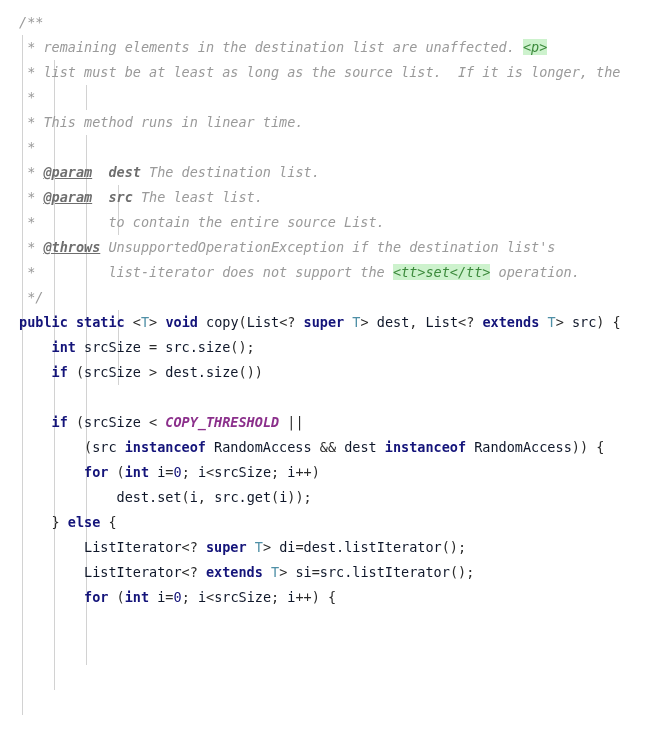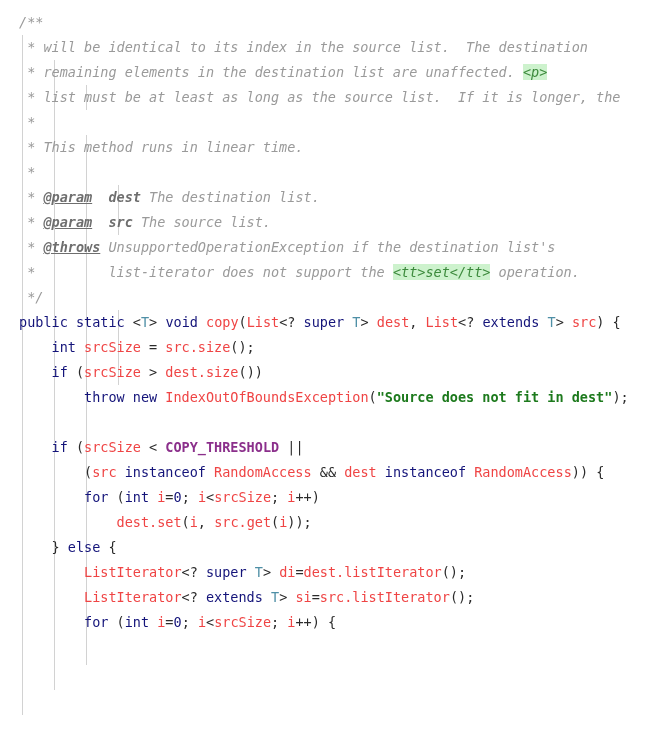--- a/index.html
+++ b/index.html
@@ -48,77 +48,76 @@
   }
 
   
   .cmt        { color: #9a9a9a; font-style: italic; }
   .cmt-strong { color: #6e6e6e; font-style: italic; font-weight: bold; }
   .cmt-tag    { color: #6e6e6e; font-style: italic; font-weight: bold;
                 text-decoration: underline; }
   .cmt-html   { color: #3c8a3c; font-style: italic;
                 background: #cdf2cd; }
 
-  .kw   { color: #14147a; font-weight: normal; }
+  .kw   { color: #14147a; font-weight: bold; }
   .typ  { color: #4e8fa6; }
-  .id   { color: #ef4444; }
+  .id   { color: #0f172a; }
   .str  { color: #1d7a1d; font-weight: bold; }
   .num  { color: #14147a; }
-  .cst  { color: #8b2f8b; font-weight: bold; }
+  .cst  { color: #8b2f8b; font-weight: bold; font-style: italic; }
   .pun  { color: #2b2b2b; }
 </style>
 </head>
 <body>
 
 <div id="editor">
 
   <div class="guides">
     <div class="guide" style="left:3px;top:25px;height:680px;"></div>
     <div class="guide" style="left:35px;top:50px;height:630px;"></div>
     <div class="guide" style="left:67px;top:75px;height:25px;"></div>
     <div class="guide" style="left:67px;top:125px;height:530px;"></div>
     <div class="guide" style="left:99px;top:175px;height:50px;"></div>
     <div class="guide" style="left:99px;top:300px;height:75px;"></div>
   </div>
 
   <div class="code-line"><span class="cmt">/**</span></div>
 
 
 
-  <div class="code-line"><span class="cmt"> * will be identical to its index in the source list.  The destination</span></div>
 
   <div class="code-line"><span class="cmt"> * remaining elements in the destination list are unaffected. </span><span class="cmt-html">&lt;p&gt;</span></div>
 
   <div class="code-line"><span class="cmt"> * list must be at least as long as the source list.  If it is longer, the</span></div>
 
   <div class="code-line"><span class="cmt"> *</span></div>
 
   <div class="code-line"><span class="cmt"> * This method runs in linear time.</span></div>
 
   <div class="code-line"><span class="cmt"> *</span></div>
 
   <div class="code-line"><span class="cmt"> * </span><span class="cmt-tag">@param</span><span class="cmt">  </span><span class="cmt-strong">dest</span><span class="cmt"> The destination list.</span></div>
 
-  <div class="code-line"><span class="cmt"> * </span><span class="cmt-tag">@param</span><span class="cmt">  </span><span class="cmt-strong">src</span><span class="cmt"> The source list.</span></div>
+  <div class="code-line"><span class="cmt"> * </span><span class="cmt-tag">@param</span><span class="cmt">  </span><span class="cmt-strong">src</span><span class="cmt"> The least list.</span></div>
 
 
+  <div class="code-line"><span class="cmt"> *         to contain the entire source List.</span></div>
 
   <div class="code-line"><span class="cmt"> * </span><span class="cmt-tag">@throws</span><span class="cmt"> UnsupportedOperationException if the destination list's</span></div>
 
   <div class="code-line"><span class="cmt"> *         list-iterator does not support the </span><span class="cmt-html">&lt;tt&gt;set&lt;/tt&gt;</span><span class="cmt"> operation.</span></div>
 
   <div class="code-line"><span class="cmt"> */</span></div>
 
   <div class="code-line"><span class="kw">public</span><span class="pun"> </span><span class="kw">static</span><span class="pun"> &lt;</span><span class="typ">T</span><span class="pun">&gt; </span><span class="kw">void</span><span class="id"> copy</span><span class="pun">(</span><span class="id">List</span><span class="pun">&lt;? </span><span class="kw">super</span><span class="pun"> </span><span class="typ">T</span><span class="pun">&gt; </span><span class="id">dest</span><span class="pun">, </span><span class="id">List</span><span class="pun">&lt;? </span><span class="kw">extends</span><span class="pun"> </span><span class="typ">T</span><span class="pun">&gt; </span><span class="id">src</span><span class="pun">) {</span></div>
 
   <div class="code-line"><span class="pun">    </span><span class="kw">int</span><span class="id"> srcSize </span><span class="pun">= </span><span class="id">src.size</span><span class="pun">();</span></div>
 
   <div class="code-line"><span class="pun">    </span><span class="kw">if</span><span class="pun"> (</span><span class="id">srcSize</span><span class="pun"> &gt; </span><span class="id">dest.size</span><span class="pun">())</span></div>
 
-  <div class="code-line"><span class="pun">        </span><span class="kw">throw</span><span class="pun"> </span><span class="kw">new</span><span class="id"> IndexOutOfBoundsException</span><span class="pun">(</span><span class="str">"Source does not fit in dest"</span><span class="pun">);</span></div>
 
   <div class="code-line">&nbsp;</div>
 
   <div class="code-line"><span class="pun">    </span><span class="kw">if</span><span class="pun"> (</span><span class="id">srcSize</span><span class="pun"> &lt; </span><span class="cst">COPY_THRESHOLD</span><span class="pun"> ||</span></div>
 
   <div class="code-line"><span class="pun">        (</span><span class="id">src</span><span class="pun"> </span><span class="kw">instanceof</span><span class="id"> RandomAccess</span><span class="pun"> &amp;&amp; </span><span class="id">dest</span><span class="pun"> </span><span class="kw">instanceof</span><span class="id"> RandomAccess</span><span class="pun">)) {</span></div>
 
   <div class="code-line"><span class="pun">        </span><span class="kw">for</span><span class="pun"> (</span><span class="kw">int</span><span class="id"> i</span><span class="pun">=</span><span class="num">0</span><span class="pun">; </span><span class="id">i</span><span class="pun">&lt;</span><span class="id">srcSize</span><span class="pun">; </span><span class="id">i</span><span class="pun">++)</span></div>
 
   <div class="code-line"><span class="pun">            </span><span class="id">dest.set</span><span class="pun">(</span><span class="id">i</span><span class="pun">, </span><span class="id">src.get</span><span class="pun">(</span><span class="id">i</span><span class="pun">));</span></div>

